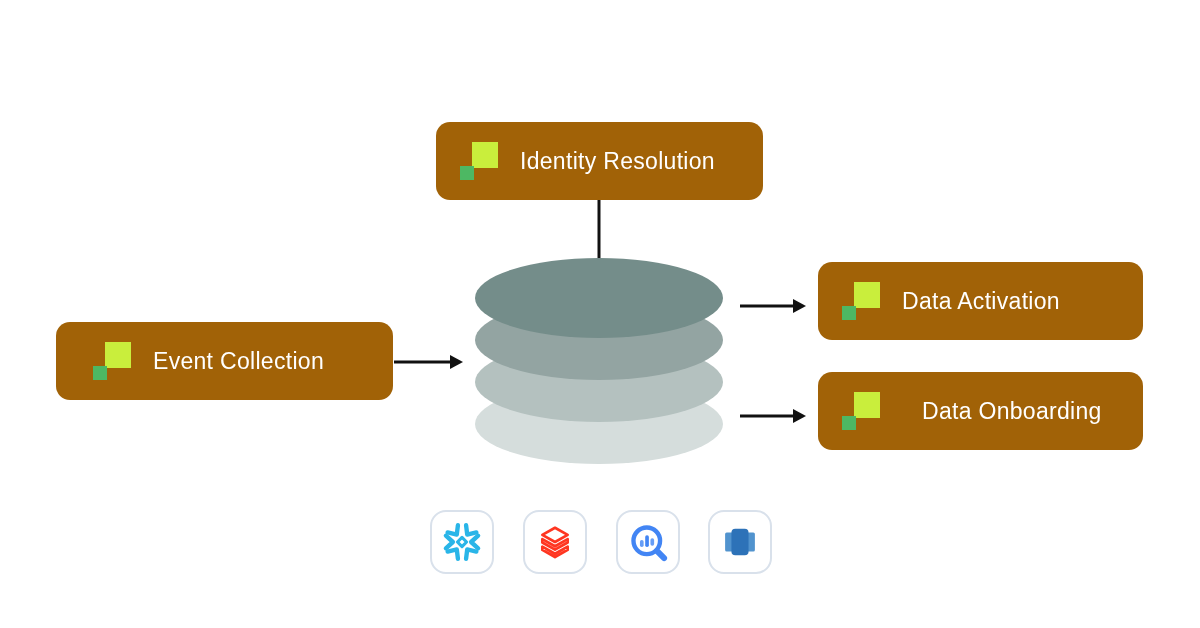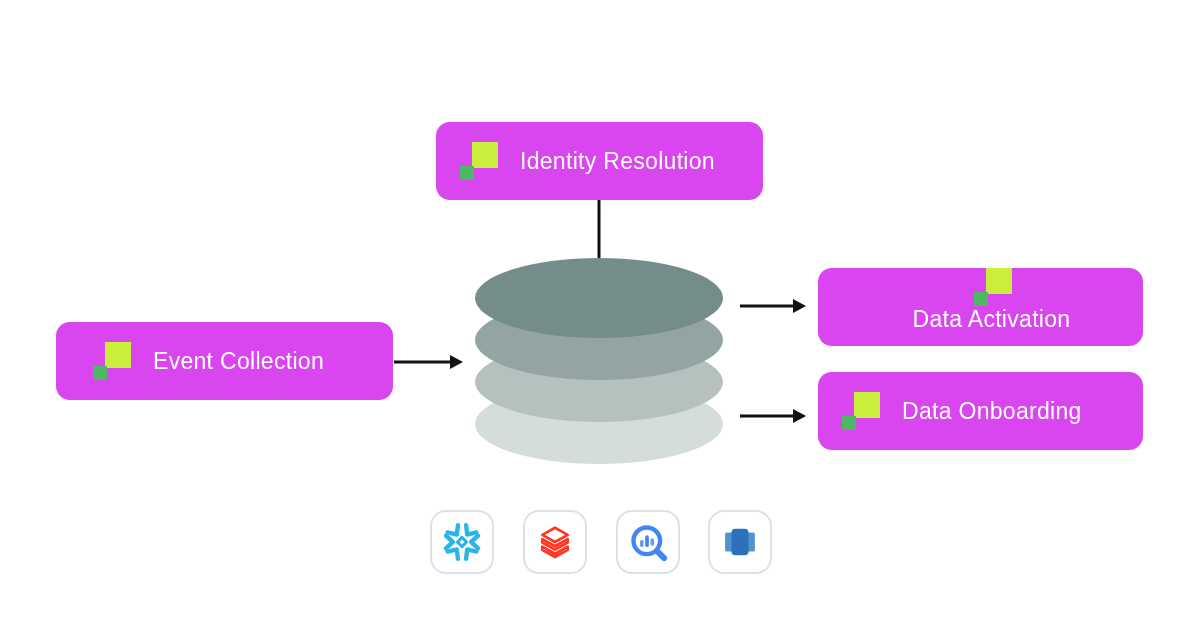--- a/index.html
+++ b/index.html
@@ -10,27 +10,27 @@
   
   .connectors{position:absolute;left:0;top:0;z-index:1;}
   
   .layer{position:absolute;left:475px;width:248px;height:80px;border-radius:50%;}
   .layer-1{top:258px;background:#748D8A;z-index:6;}
   .layer-2{top:300px;background:#93A4A2;z-index:5;}
   .layer-3{top:342px;background:#B4C1BF;z-index:4;}
   .layer-4{top:384px;background:#D5DDDC;z-index:3;}
   
   .pill{
-    position:absolute;height:78px;background:#d946ef;border-radius:14px;
+    position:absolute;height:78px;background:#a16207;border-radius:14px;
     display:flex;align-items:center;color:#ffffff;z-index:7;
   }
   .pill-identity{left:436px;top:122px;width:327px;}
   .pill-event{left:56px;top:322px;width:324px;padding-left:13px;}
-  .pill-activation{left:818px;top:268px;width:325px;flex-direction:column;}
-  .pill-onboarding{left:818px;top:372px;width:325px;}
+  .pill-activation{left:818px;top:262px;width:325px;}
+  .pill-onboarding{left:818px;top:372px;width:325px;gap:20px;}
   .logo{position:relative;width:38px;height:38px;margin-left:24px;flex:none;}
   .sq-big{position:absolute;left:12px;top:0;width:26px;height:26px;background:#C9EE3C;}
   .sq-small{position:absolute;left:0;top:24px;width:14px;height:14px;background:#4DB863;}
   .pill-label{margin-left:22px;font-size:23px;font-weight:500;letter-spacing:.3px;white-space:nowrap;}
   
   .tile{
     position:absolute;top:510px;width:64px;height:64px;box-sizing:border-box;
     background:#ffffff;border:2px solid #D9E1EB;border-radius:16px;
     display:flex;align-items:center;justify-content:center;z-index:7;
   }

